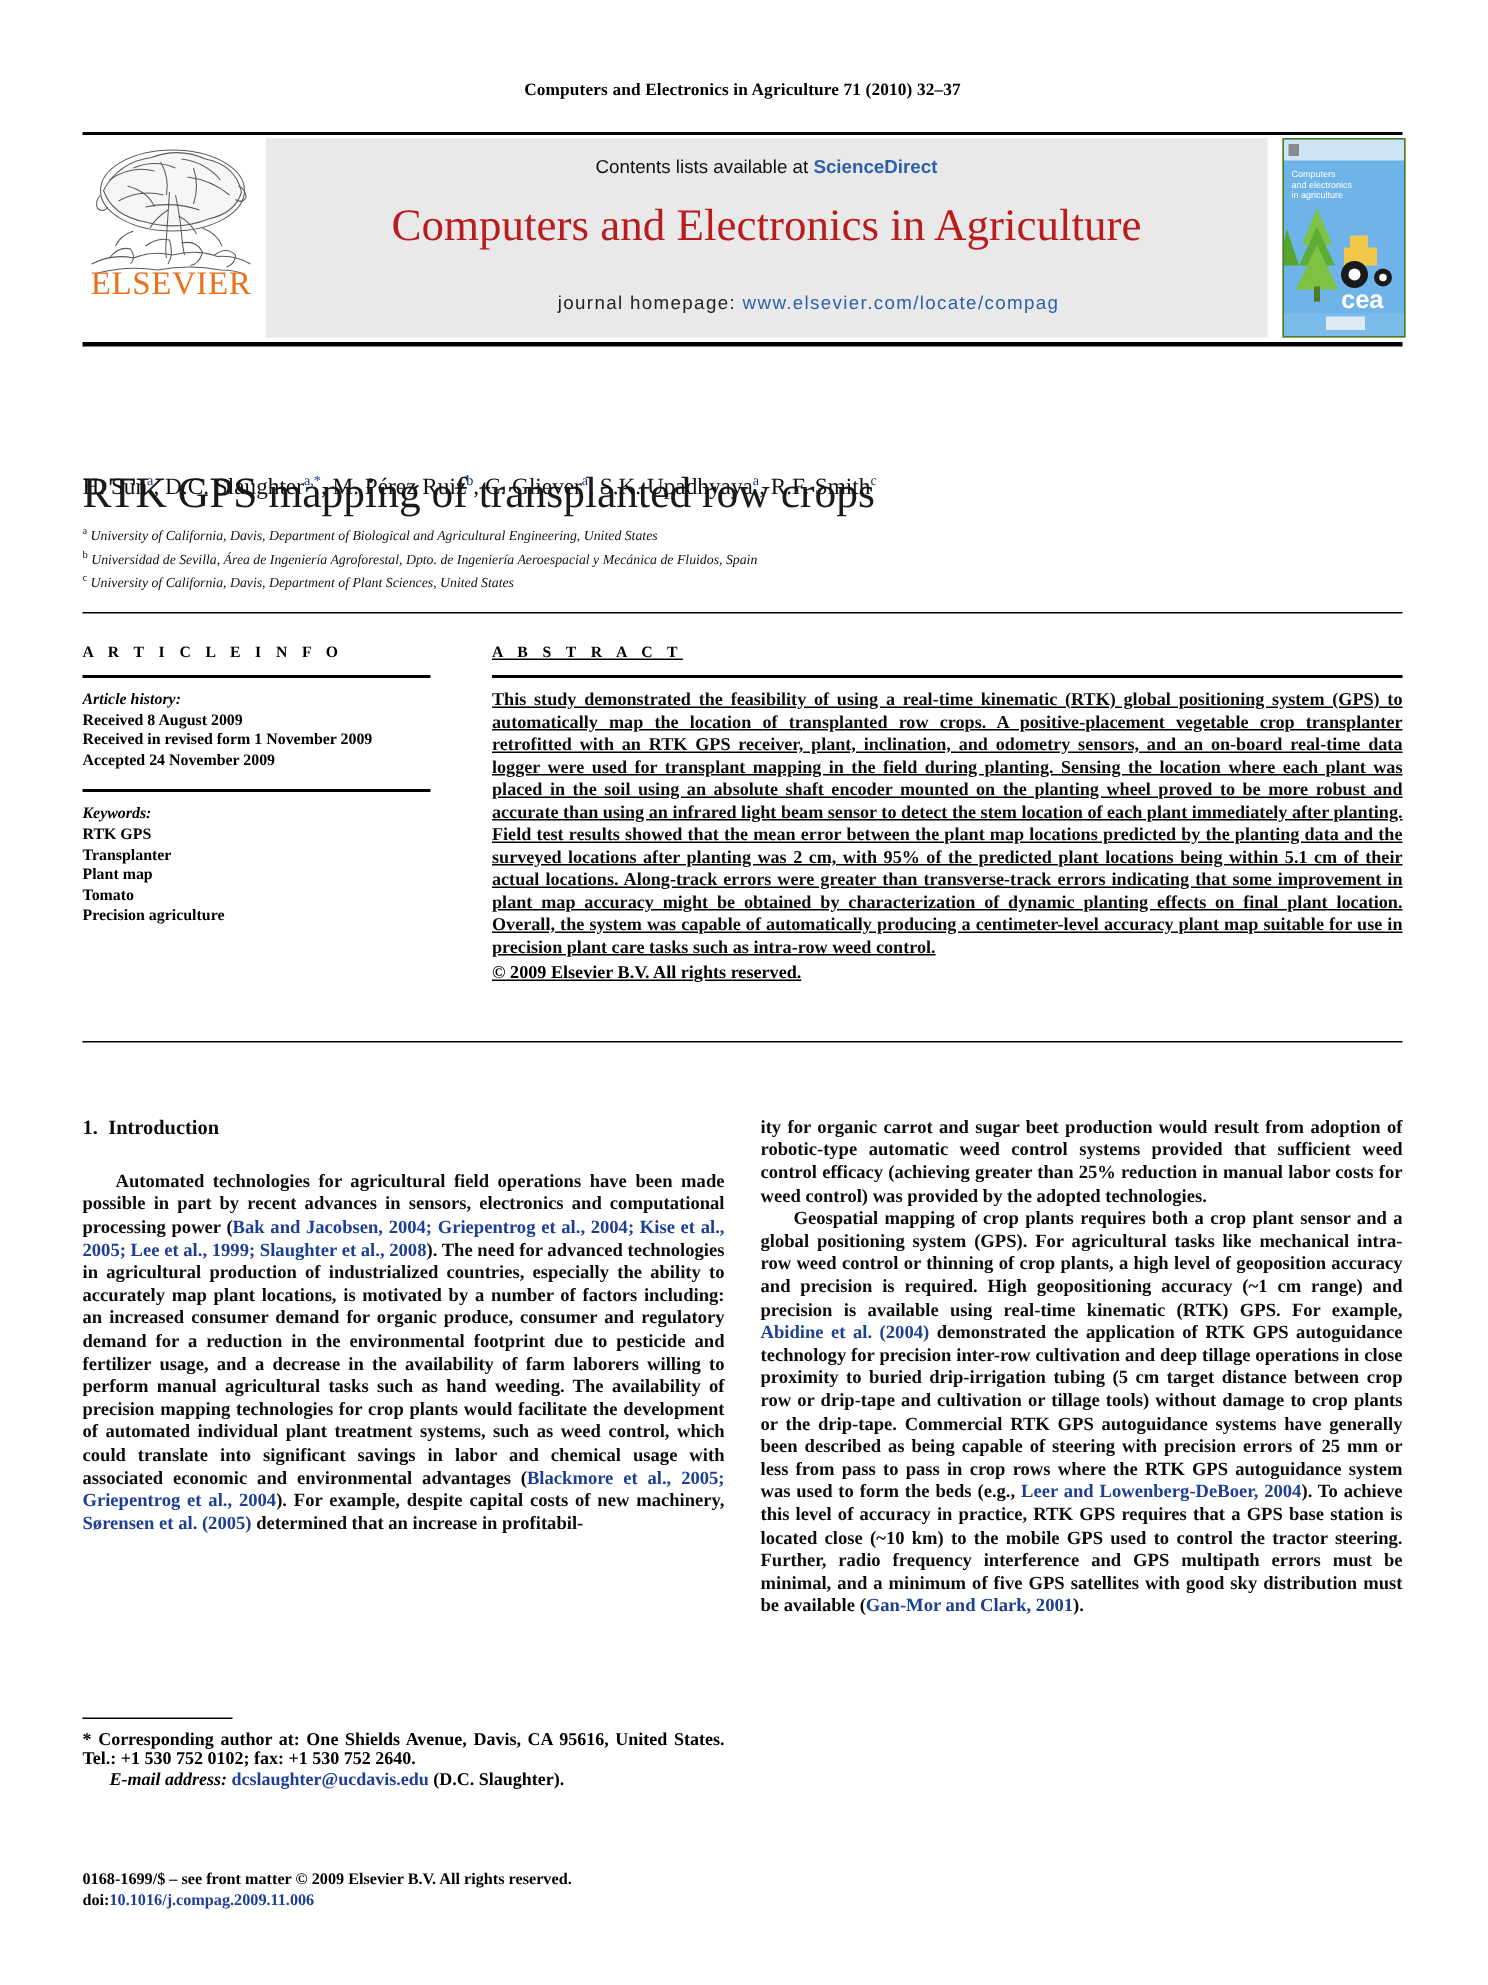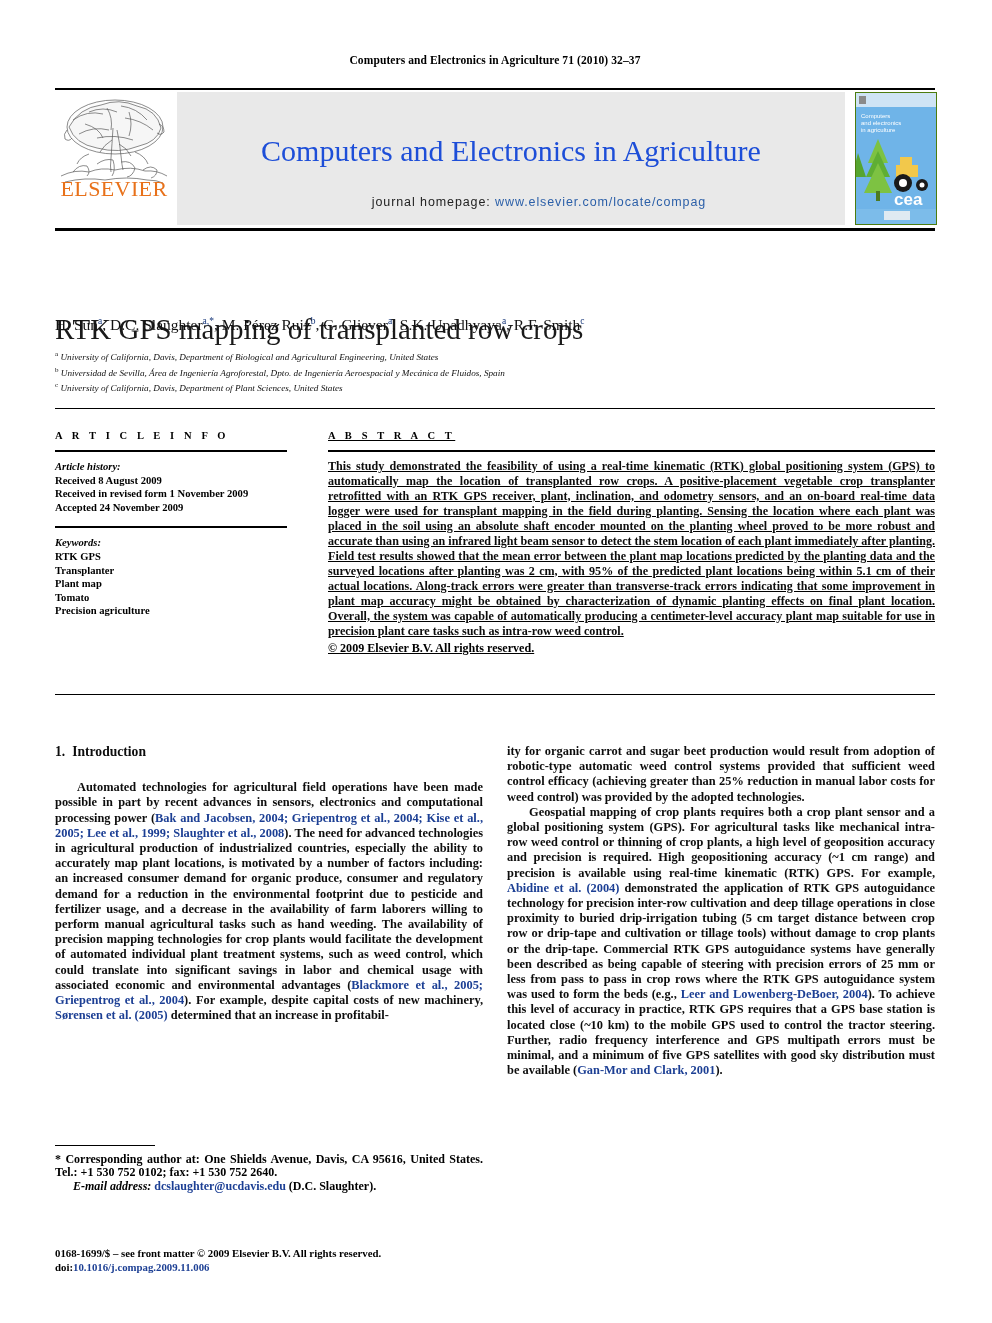--- a/index.html
+++ b/index.html
@@ -91,21 +91,21 @@
     color: #2b5fa8;
     font-weight: bold;
   }
   .journal-title {
     position: absolute;
     left: 0; top: 42px;
     width: 668px;
     text-align: center;
     font-family: "Liberation Serif", serif;
     font-size: 30px;
-    color: #1d4ed8;
+    color: #b91c1c;
   }
   .homepage-line {
     position: absolute;
     left: 0; top: 103px;
     width: 724px;
     text-align: center;
     font-family: "Liberation Sans", sans-serif;
     font-size: 12.5px;
     letter-spacing: 0.9px;
     color: #222;
@@ -331,20 +331,23 @@
           <path d="M2 82 q14 -7 28 -4 q12 -5 26 -2 q16 -4 30 1 q12 -1 22 5"></path>
           <path d="M6 88 q20 -5 40 -2 q22 -4 42 0 q10 0 16 3"></path>
           <path d="M14 78 q6 -8 14 -6 q4 6 0 10 M84 76 q8 -6 14 0 q0 6 -6 8"></path>
           <path d="M30 60 q-9 3 -12 10 M76 58 q10 4 13 12"></path>
         </g>
       </svg>
       <div class="elsevier-word">ELSEVIER</div>
     </div>
 
     <div class="banner-mid">
+      <div class="contents-line">
+        <span>Contents lists available at </span><span class="sd">ScienceDirect</span>
+      </div>
       <div class="journal-title">Computers and Electronics in Agriculture</div>
       <div class="homepage-line">
         <span>journal homepage:</span>
         <span class="url">www.elsevier.com/locate/compag</span>
       </div>
     </div>
 
     <div class="cover-thumb">
       <svg viewBox="0 0 80 131" width="80" height="131">
         <rect x="0" y="0" width="80" height="131" fill="#6fb4e8"></rect>

